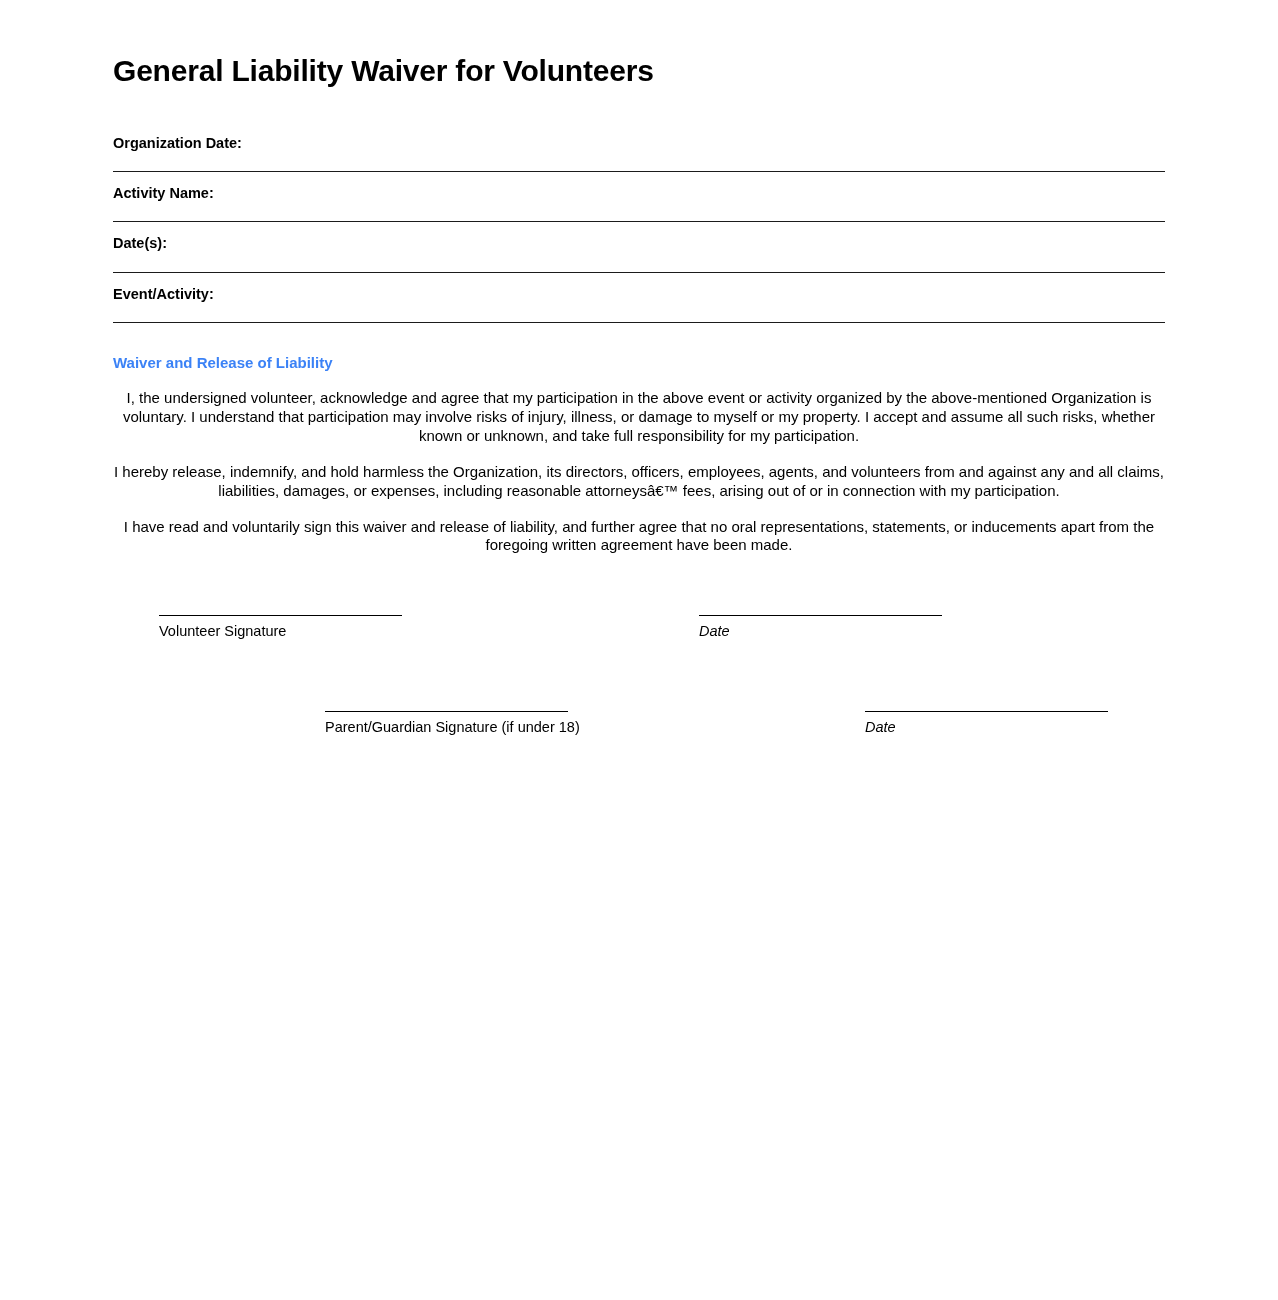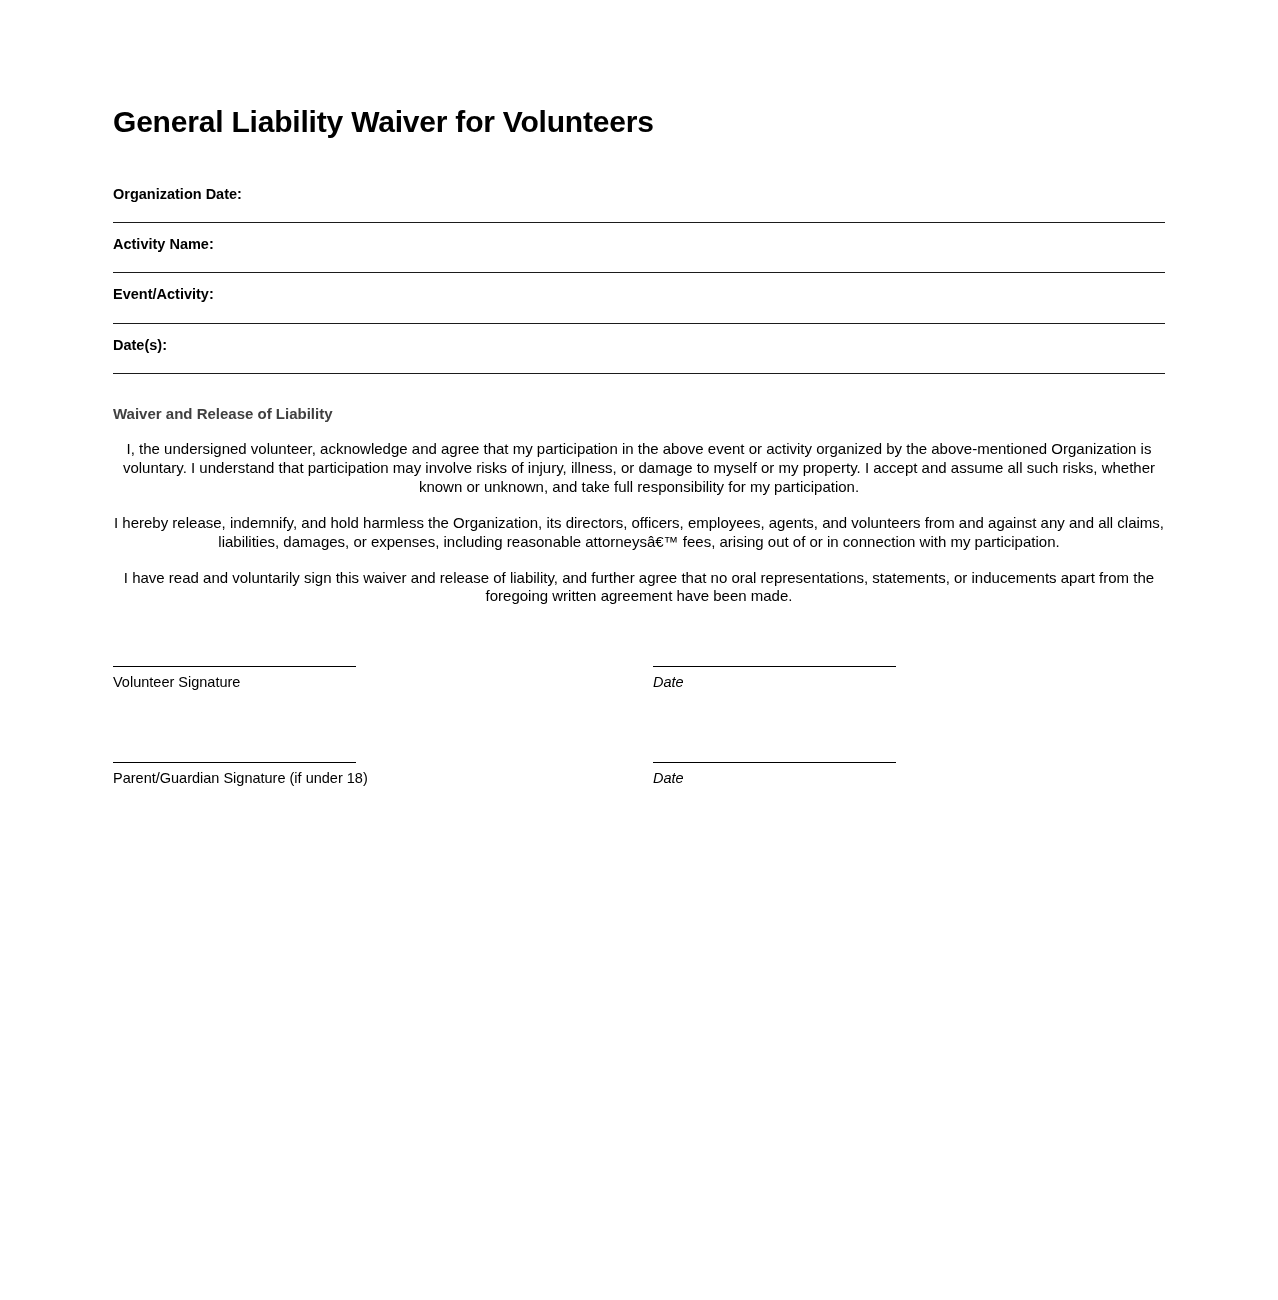--- a/index.html
+++ b/index.html
@@ -17,21 +17,21 @@
   .page {
     position: relative;
     width: 1278px;
     height: 1300px;
     background: #ffffff;
     box-sizing: border-box;
     padding: 0 113px;
   }
   .doc-title {
     margin: 0;
-    padding-top: 105px;
+    padding-top: 54px;
     font-size: 30px;
     font-weight: bold;
     letter-spacing: -0.2px;
     line-height: 1.15;
     color: #000000;
   }
 
   
   .fields {
     margin-top: 33px;
@@ -56,42 +56,42 @@
   }
 
   
   .section-heading {
     font-size: 15px;
     font-weight: bold;
     margin: 0;
     padding-top: 31px;
     padding-bottom: 17px;
     line-height: 1.2;
-    color: #404040;
+    color: #3b82f6;
   }
   .body-text {
     margin: 0 0 17px 0;
     font-size: 15px;
     line-height: 1.26;
     color: #000000;
     max-width: 1052px;
     text-align: center;
   }
   .body-text:last-of-type {
     margin-bottom: 8px;
   }
 
   
   .sig-block {
     display: flex;
     flex-direction: row;
     align-items: flex-start;
   }
-  .sig-block.first { margin-top: 60px; }
-  .sig-block.second { margin-top: 71px; }
+  .sig-block.first { margin-top: 60px; margin-left: 46px; }
+  .sig-block.second { margin-top: 71px; justify-content: flex-end; }
 
   .sig-col-left  { width: 540px; }
   .sig-col-right { width: 300px; font-style: italic; }
 
   .sig-rule {
     border: 0;
     border-top: 1.7px solid #000000;
     margin: 0 0 6px 0;
     height: 0;
   }
@@ -118,26 +118,26 @@
       <div class="field-label">Organization Date:</div>
       <hr class="field-rule">
     </div>
 
     <div class="field">
       <div class="field-label">Activity Name:</div>
       <hr class="field-rule">
     </div>
 
     <div class="field">
-      <div class="field-label">Event/Activity:</div>
+      <div class="field-label">Date(s):</div>
       <hr class="field-rule">
     </div>
 
     <div class="field">
-      <div class="field-label">Date(s):</div>
+      <div class="field-label">Event/Activity:</div>
       <hr class="field-rule">
     </div>
 
   </div>
 
   <div class="waiver-section">
 
     <h2 class="section-heading">Waiver and Release of Liability</h2>
 
     <p class="body-text">I, the undersigned volunteer, acknowledge and agree that my participation in the above event or activity organized by the above-mentioned Organization is voluntary. I understand that participation may involve risks of injury, illness, or damage to myself or my property. I accept and assume all such risks, whether known or unknown, and take full responsibility for my participation.</p>

